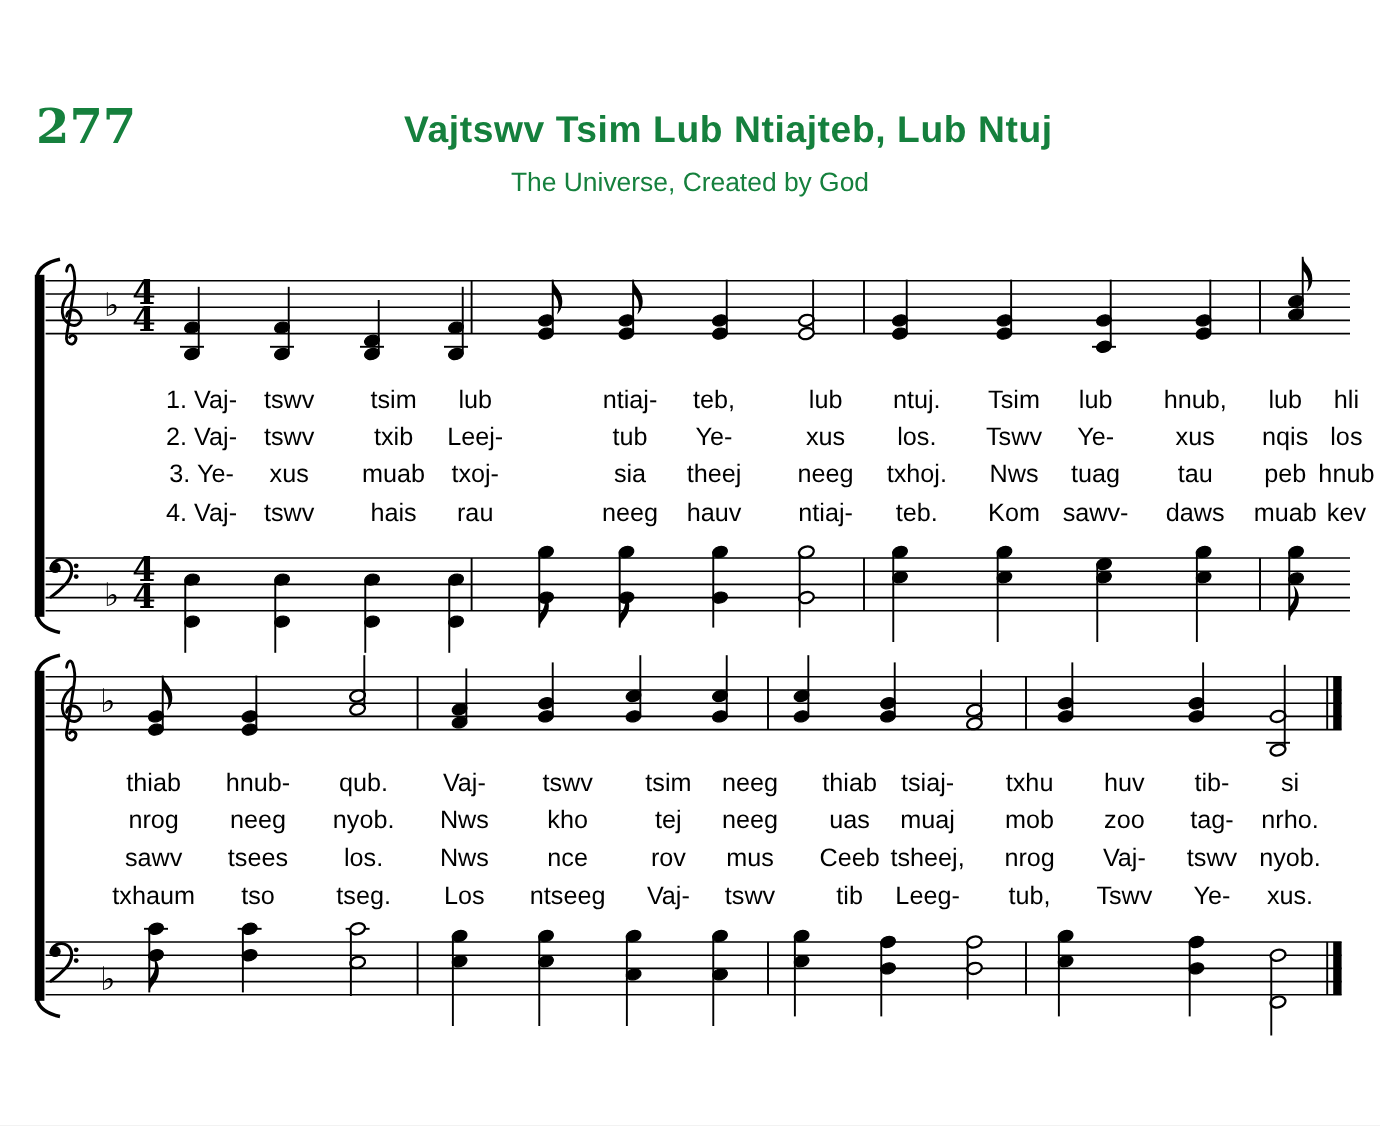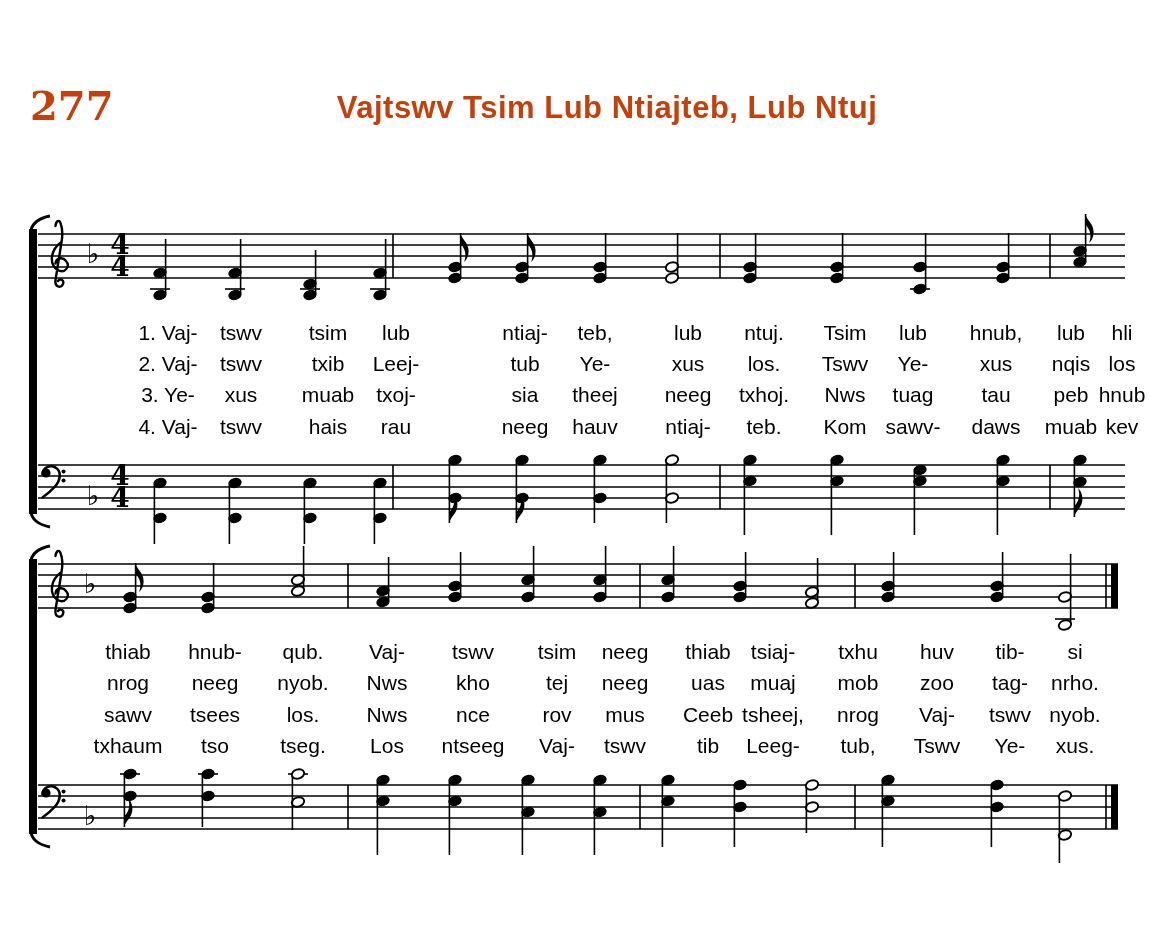--- a/index.html
+++ b/index.html
@@ -1,31 +1,32 @@
 <!DOCTYPE html>
 <html><head>
 <meta charset="utf-8">
 <style>
   html,body{margin:0;padding:0;background:#e8e8e8;}
   .page{position:relative;width:1150px;height:938px;background:#ffffff;overflow:hidden;
-        font-family:"Liberation Sans",sans-serif;color:#c2410c;}
+        font-family:"Liberation Sans",sans-serif;color:#15803d;}
   .hymn-number{position:absolute;left:30px;top:86px;font-family:"DejaVu Serif",serif;
         font-weight:bold;font-size:40px;line-height:1;}
   .hymn-title{position:absolute;left:0;top:92px;width:100%;text-align:center;
         font-weight:bold;font-size:31px;line-height:1;letter-spacing:0.5px;margin-left:32px;}
   .hymn-subtitle{position:absolute;left:0;top:141px;width:100%;text-align:center;
         font-size:22px;line-height:1;}
   svg.score{position:absolute;left:0;top:0;}
 </style>
 </head>
 <body>
 
 <div class="page">
   <div class="hymn-number">277</div>
   <div class="hymn-title">Vajtswv Tsim Lub Ntiajteb, Lub Ntuj</div>
+  <div class="hymn-subtitle">The Universe, Created by God</div>
   <svg class="score" width="1150" height="938" viewBox="0 0 1150 938" xmlns="http://www.w3.org/2000/svg">
       <g>
         <g>
           <line x1="38" y1="234" x2="1125" y2="234" stroke="#000000" stroke-width="1.3"></line>
           <line x1="38" y1="245" x2="1125" y2="245" stroke="#000000" stroke-width="1.3"></line>
           <line x1="38" y1="256" x2="1125" y2="256" stroke="#000000" stroke-width="1.3"></line>
           <line x1="38" y1="267" x2="1125" y2="267" stroke="#000000" stroke-width="1.3"></line>
           <line x1="38" y1="278" x2="1125" y2="278" stroke="#000000" stroke-width="1.3"></line>
           <path transform="translate(57,234)" fill="none" stroke="#000000" stroke-width="2.4" stroke-linecap="round" d="M-1.5,-8 C-1,-13 2,-15 3.5,-11 C5,-7 6,0 4.5,8 L-1.5,46 C-2.5,53 4,55 6,50 C7.5,46 3,44 1,47 M4.5,8 C-7,16 -8,30 0.5,36 C8.5,40 13.5,32 9,27 C5.5,22.5 -1,24 -1.5,29.5"></path>
           <text x="93" y="263" font-size="27" font-family="DejaVu Sans, sans-serif" font-weight="normal" text-anchor="middle" fill="#000000">♭</text>

